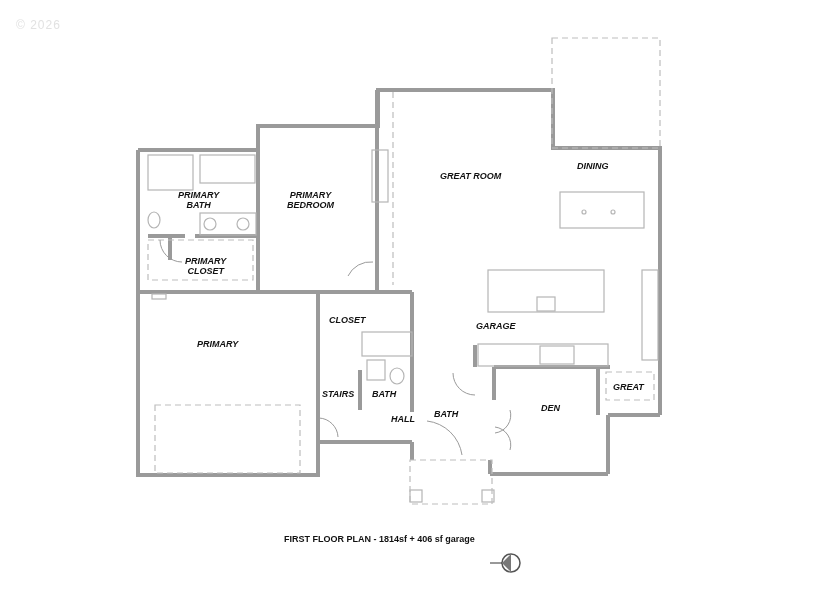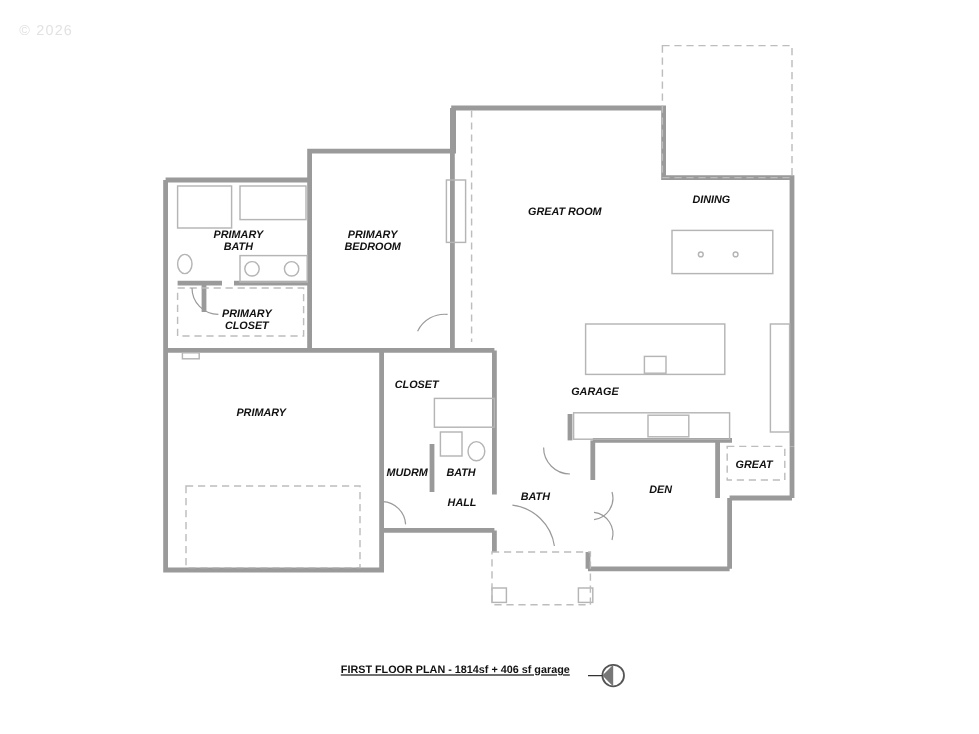--- a/index.html
+++ b/index.html
@@ -1,20 +1,20 @@
 <!DOCTYPE html>
 <html><head>
 <meta charset="utf-8">
 <style>
   html, body { margin:0; padding:0; background:#fff; }
   body { width:816px; height:612px; position:relative; overflow:hidden; font-family:"Liberation Sans", sans-serif; }
   .copyright { position:absolute; left:16px; top:18px; font-size:12px; color:#e2e2e2; letter-spacing:1px; }
   svg.plan { position:absolute; left:0; top:0; }
   .lbl { position:absolute; font-weight:bold; font-size:9px; color:#111; text-align:center; line-height:10px; white-space:pre-line;font-style:italic; }
-  .caption { position:absolute; left:284px; top:553px; font-size:9px; font-weight:bold; color:#111; text-decoration:underline; }
+  .caption { position:absolute; left:284px; top:534px; font-size:9px; font-weight:bold; color:#111; }
 </style>
 </head>
 <body>
 
 <div class="copyright">© 2026</div>
 
 <svg class="plan" width="816" height="612">
   <g fill="none" stroke="#9a9a9a" stroke-width="4">
 
     <polyline points="138,150 258,150 258,126 378,126 378,90 553,90 553,148 660,148 660,372"></polyline>
@@ -92,20 +92,20 @@
 BATH</div>
 <div class="lbl" style="left:287px;top:190px;">PRIMARY
 BEDROOM</div>
 <div class="lbl" style="left:185px;top:256px;">PRIMARY
 CLOSET</div>
 <div class="lbl" style="left:440px;top:171px;">GREAT ROOM</div>
 <div class="lbl" style="left:577px;top:161px;">DINING</div>
 <div class="lbl" style="left:197px;top:339px;">PRIMARY</div>
 <div class="lbl" style="left:329px;top:315px;">CLOSET</div>
 <div class="lbl" style="left:476px;top:321px;">GARAGE</div>
-<div class="lbl" style="left:322px;top:389px;">MUDRM</div>
+<div class="lbl" style="left:322px;top:389px;">STAIRS</div>
 <div class="lbl" style="left:372px;top:389px;">BATH</div>
-<div class="lbl" style="left:373px;top:414px;">HALL</div>
+<div class="lbl" style="left:391px;top:414px;">HALL</div>
 <div class="lbl" style="left:434px;top:409px;">BATH</div>
 <div class="lbl" style="left:541px;top:403px;">DEN</div>
 <div class="lbl" style="left:613px;top:382px;">GREAT</div>
 
 <div class="caption">FIRST FLOOR PLAN  - 1814sf + 406 sf garage</div>
 
 </body></html>

